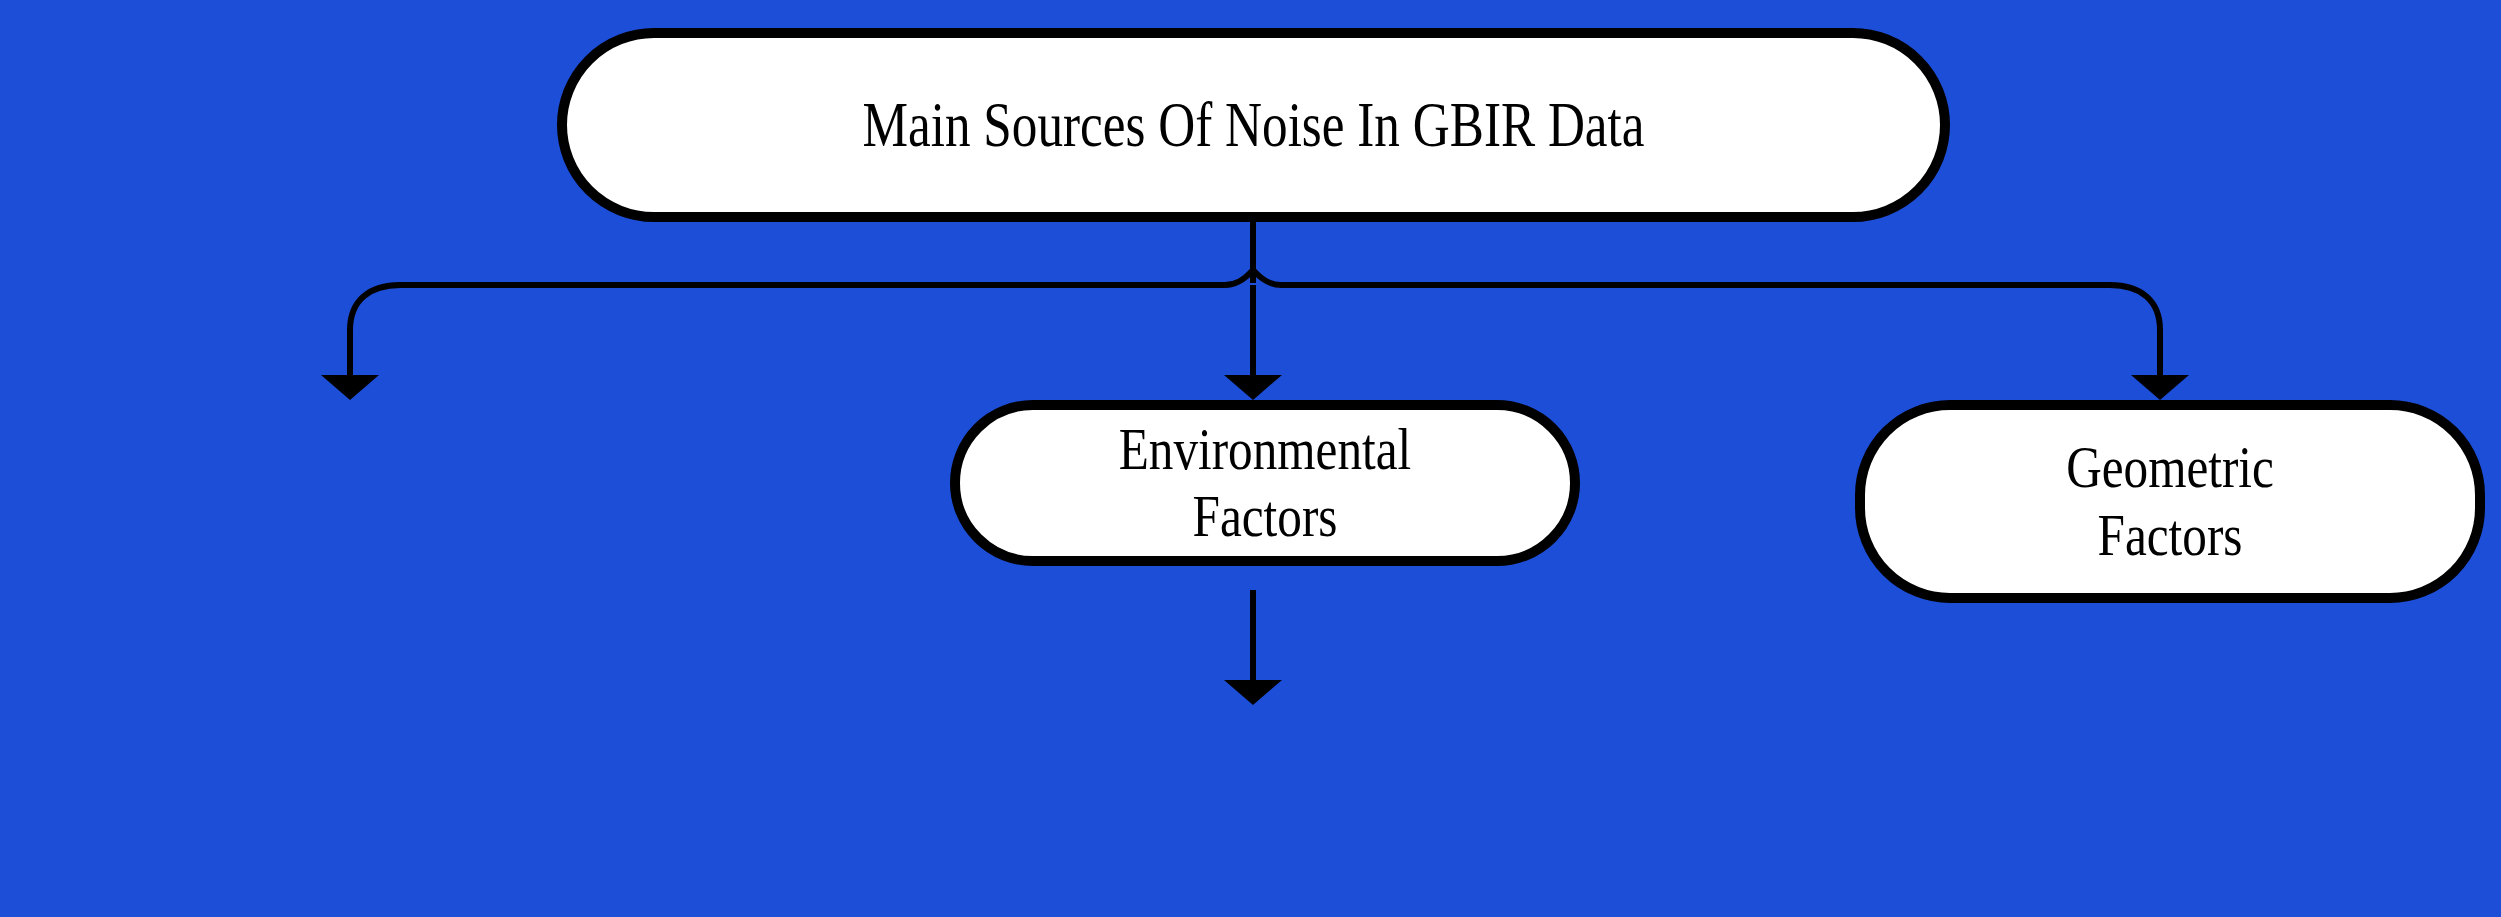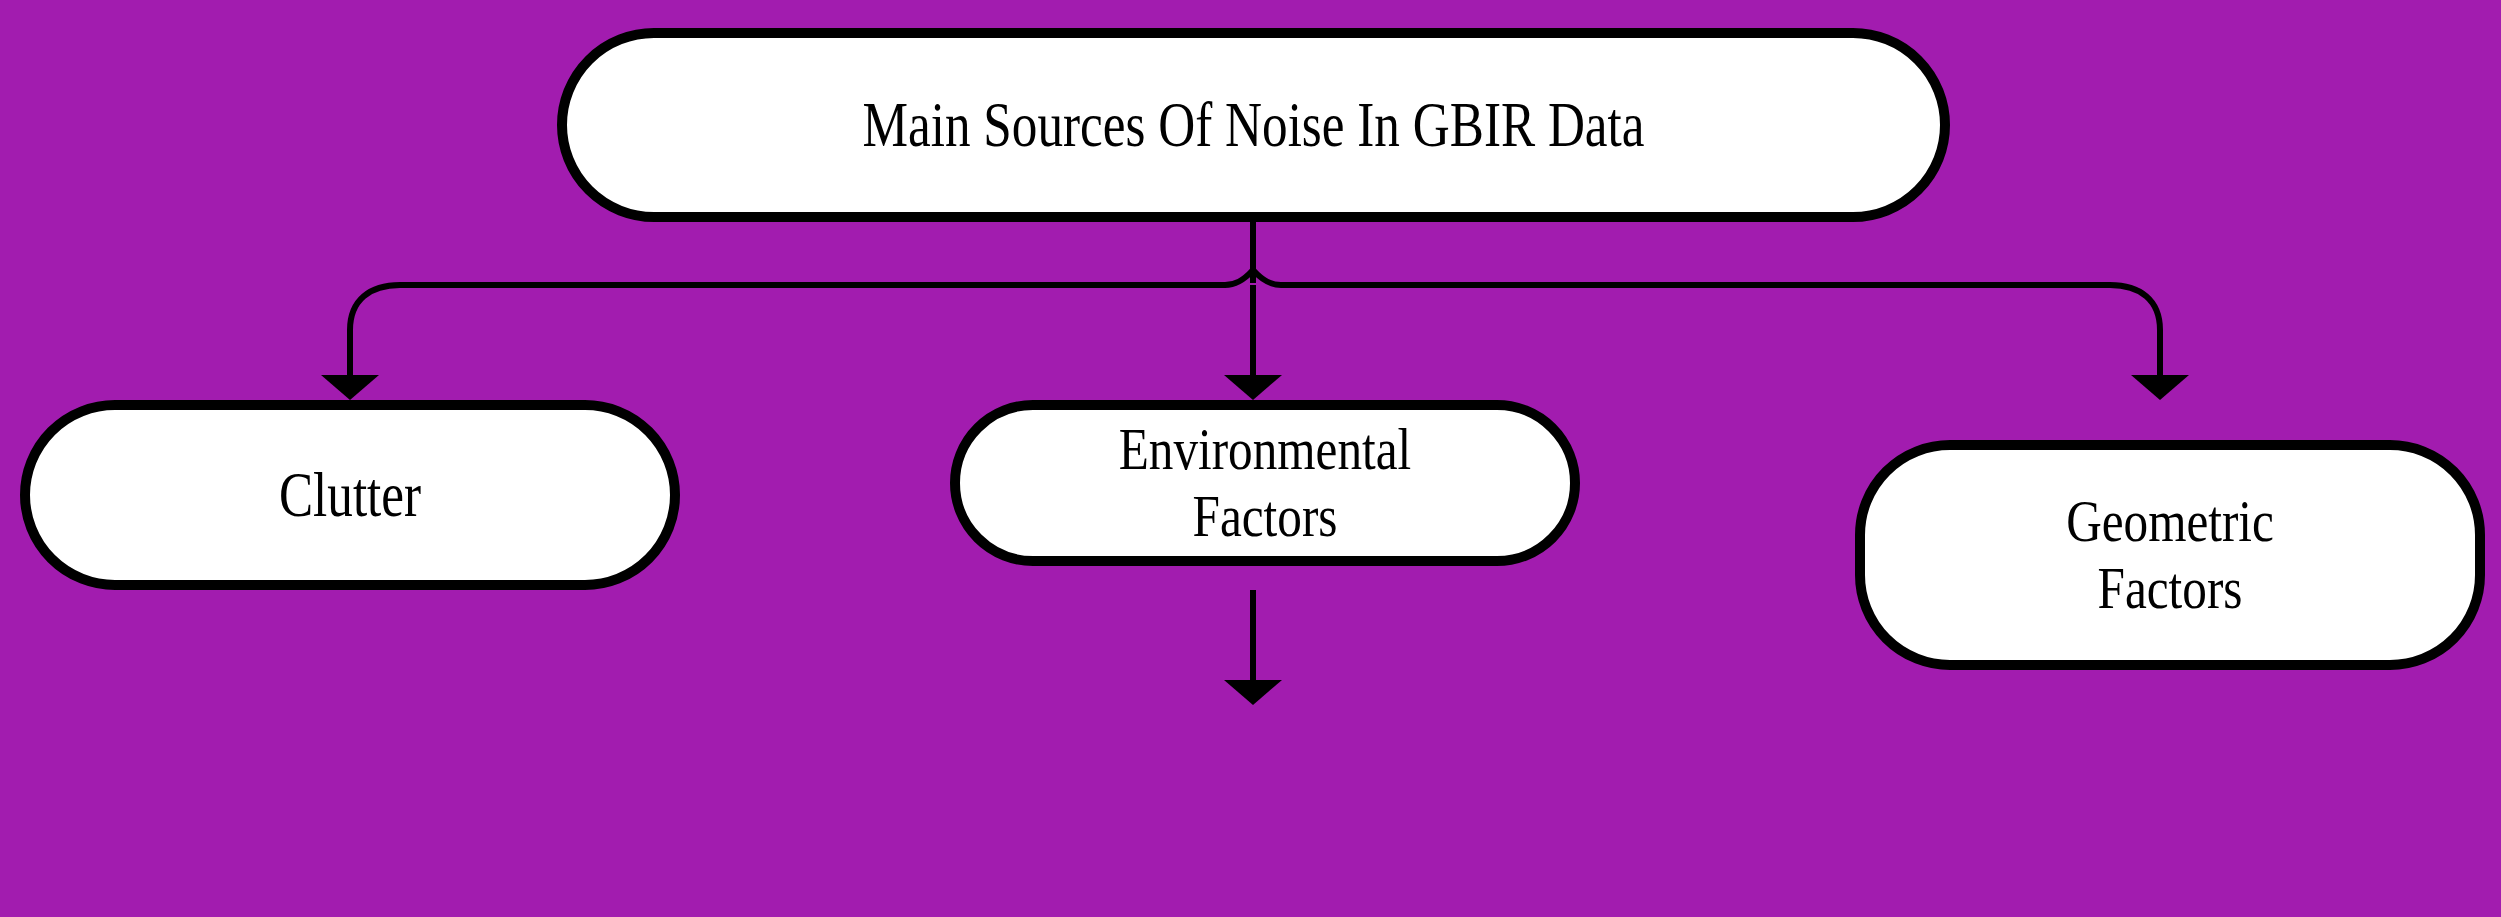--- a/index.html
+++ b/index.html
@@ -8,21 +8,21 @@
     padding: 0;
     background: #ffffff;
   }
   body {
     font-family: "Liberation Serif", "DejaVu Serif", serif;
   }
   #diagram-root {
     position: relative;
     width: 2501px;
     height: 917px;
-    background: #a21caf;
+    background: #1d4ed8;
     overflow: hidden;
   }
   .edge-layer {
     position: absolute;
     left: 0;
     top: 0;
     width: 2501px;
     height: 917px;
     pointer-events: none;
   }
@@ -82,23 +82,22 @@
   }
   #node-environmental .node-label {
     font-size: 60px;
     transform: scaleX(0.82);
   }
 
   #node-geometric {
     left: 1855px;
     top: 400px;
     width: 630px;
-    height: 230px;
+    height: 203px;
     border-radius: 95px;
-    margin-top: 40px;
   }
   #node-geometric .node-label {
     font-size: 60px;
     transform: scaleX(0.82);
   }
 
   #node-humidity {
     left: 545px;
     top: 705px;
     width: 1420px;
@@ -142,23 +141,20 @@
     <polygon points="2131,375 2189,375 2160,400" fill="#000000"></polygon>
 
     <path d="M 1253 590 L 1253 680" fill="none" stroke="#000000" stroke-width="6"></path>
     <polygon points="1224,680 1282,680 1253,705" fill="#000000"></polygon>
   </svg>
 
   <div class="node" id="node-root">
     <span class="node-label">Main Sources Of Noise In GBIR Data</span>
   </div>
 
-  <div class="node" id="node-clutter">
-    <span class="node-label">Clutter</span>
-  </div>
 
   <div class="node" id="node-environmental">
     <span class="node-label">Environmental
 Factors</span>
   </div>
 
   <div class="node" id="node-geometric">
     <span class="node-label">Geometric
 Factors</span>
   </div>

